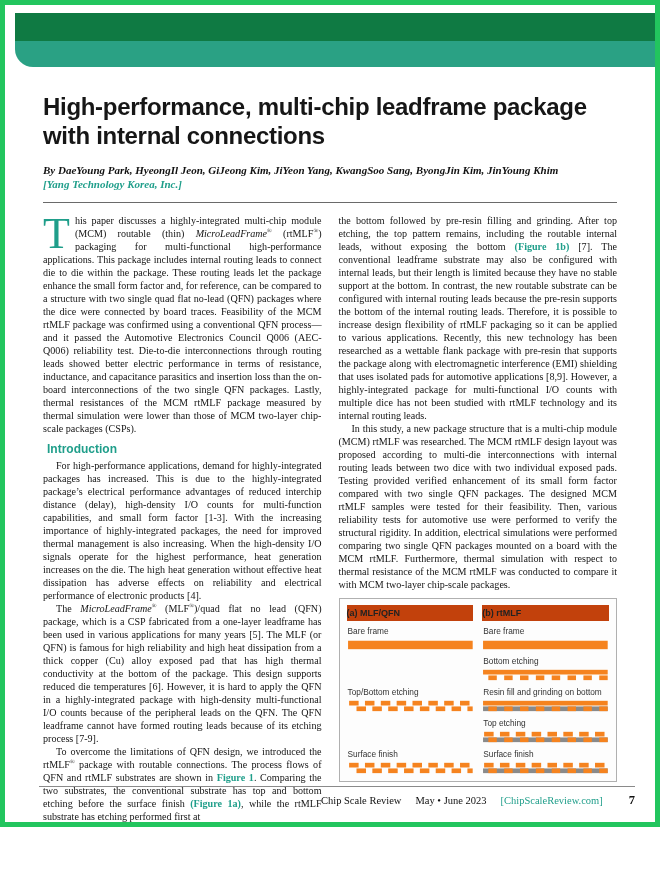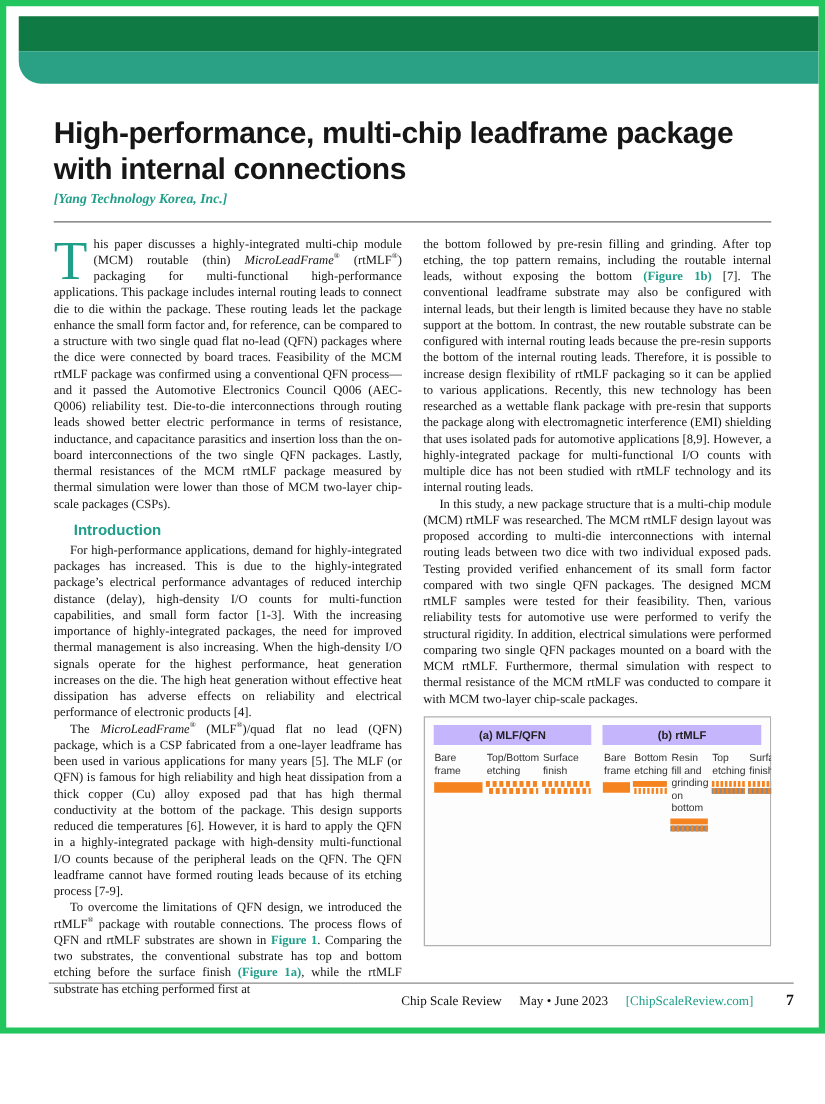--- a/index.html
+++ b/index.html
@@ -20,30 +20,30 @@
 
   .columns{display:flex;gap:17px;margin:11px 38px 0;height:652px;overflow:hidden;}
   .col{flex:1;min-width:0;}
   .body-p{font-size:10.1px;line-height:13px;text-align:justify;margin:0;color:#141414;}
   .body-p.ind{text-indent:13px;}
   .body-p sup{font-size:0.62em;line-height:0;}
   .rn-i{font-style:italic;}
   .rn-fig{color:var(--accent,#1f9e8a);font-weight:bold;}
   .dropcap{float:left;font-size:44px;line-height:36px;padding:2px 5px 0 0;color:var(--accent,#1f9e8a);}
   .section-h{font-family:"Liberation Sans",sans-serif;font-size:12px;font-weight:bold;
-             color:var(--accent,#1f9e8a);margin:7px 16px 3px;}
+             color:var(--accent,#1f9e8a);margin:7px 4px 3px;}
 
   
   .figure{margin:7px 0 0;}
   .fig-box{border:1px solid #b0b0b0;display:flex;gap:9px;padding:6px 7px;min-height:184px;
            box-sizing:border-box;background:#fdfdfd;}
   .fig-panel{flex:1;display:flex;flex-direction:column;min-width:0;}
-  .fig-panel-title{background:#c4b5fd;font-family:"Liberation Sans",sans-serif;font-size:9px;
-                   font-weight:bold;text-align:center;padding:3px 0;color:#222;}
-  .fig-steps{flex:1;display:flex;justify-content:space-between;padding-top:5px;gap:2px;}
+  .fig-panel-title{background:#c2410c;font-family:"Liberation Sans",sans-serif;font-size:9px;
+                   font-weight:bold;padding:3px 0;color:#222;}
+  .fig-steps{flex:1;display:flex;flex-direction:column;justify-content:space-between;padding-top:5px;gap:2px;}
   .fig-label{font-family:"Liberation Sans",sans-serif;font-size:8.3px;color:#333;margin:0 0 1px 1px;}
   .fig-gfx svg{display:block;width:100%;height:15px;}
   .fig-caption{display:block;font-family:"Liberation Sans",sans-serif;font-size:8.8px;color:#111;margin-top:5px;}
   .cap-label{font-weight:bold;}
 
   
   .footer{position:absolute;left:34px;right:20px;bottom:14px;border-top:1px solid #8a8a8a;
           padding-top:6px;display:flex;justify-content:flex-end;align-items:baseline;gap:14px;
           font-size:10.5px;color:#111;}
   .footer-link{color:var(--accent,#1f9e8a);}
@@ -53,20 +53,21 @@
 <body>
 
 <div class="page">
 
   <div class="header">
     <div class="band-dark"></div>
     <div class="band-teal"></div>
   </div>
 
   <h1 class="title">High-performance, multi-chip leadframe package with internal connections</h1>
+  <div class="byline">By DaeYoung Park, HyeongIl Jeon, GiJeong Kim, JiYeon Yang, KwangSoo Sang, ByongJin Kim, JinYoung Khim</div>
   <div class="affiliation">[Yang Technology Korea, Inc.]</div>
   <div class="rule"></div>
 
   <div class="columns">
     <div class="col">
         <p class="body-p"><span class="dropcap">T</span><span>his paper discusses a highly-integrated multi-chip module (MCM) routable (thin) </span><span class="rn-i">MicroLeadFrame</span><sup>®</sup><span> (rtMLF</span><sup>®</sup><span>) packaging for multi-functional high-performance applications. This package includes internal routing leads to connect die to die within the package. These routing leads let the package enhance the small form factor and, for reference, can be compared to a structure with two single quad flat no-lead (QFN) packages where the dice were connected by board traces. Feasibility of the MCM rtMLF package was confirmed using a conventional QFN process—and it passed the Automotive Electronics Council Q006 (AEC-Q006) reliability test. Die-to-die interconnections through routing leads showed better electric performance in terms of resistance, inductance, and capacitance parasitics and insertion loss than the on-board interconnections of the two single QFN packages. Lastly, thermal resistances of the MCM rtMLF package measured by thermal simulation were lower than those of MCM two-layer chip-scale packages (CSPs).</span></p>
         <div class="section-h">Introduction</div>
         <p class="body-p ind"><span>For high-performance applications, demand for highly-integrated packages has increased. This is due to the highly-integrated package’s electrical performance advantages of reduced interchip distance (delay), high-density I/O counts for multi-function capabilities, and small form factor [1-3]. With the increasing importance of highly-integrated packages, the need for improved thermal management is also increasing. When the high-density I/O signals operate for the highest performance, heat generation increases on the die. The high heat generation without effective heat dissipation has adverse effects on reliability and electrical performance of electronic products [4].</span></p>
         <p class="body-p ind"><span>The </span><span class="rn-i">MicroLeadFrame</span><sup>®</sup><span> (MLF</span><sup>®</sup><span>)/quad flat no lead (QFN) package, which is a CSP fabricated from a one-layer leadframe has been used in various applications for many years [5]. The MLF (or QFN) is famous for high reliability and high heat dissipation from a thick copper (Cu) alloy exposed pad that has high thermal conductivity at the bottom of the package. This design supports reduced die temperatures [6]. However, it is hard to apply the QFN in a highly-integrated package with high-density multi-functional I/O counts because of the peripheral leads on the QFN. The QFN leadframe cannot have formed routing leads because of its etching process [7-9].</span></p>
         <p class="body-p ind"><span>To overcome the limitations of QFN design, we introduced the rtMLF</span><sup>®</sup><span> package with routable connections. The process flows of QFN and rtMLF substrates are shown in </span><span class="rn-fig">Figure 1</span><span>. Comparing the two substrates, the conventional substrate has top and bottom etching before the surface finish </span><span class="rn-fig">(Figure 1a)</span><span>, while the rtMLF substrate has etching performed first at</span></p>

